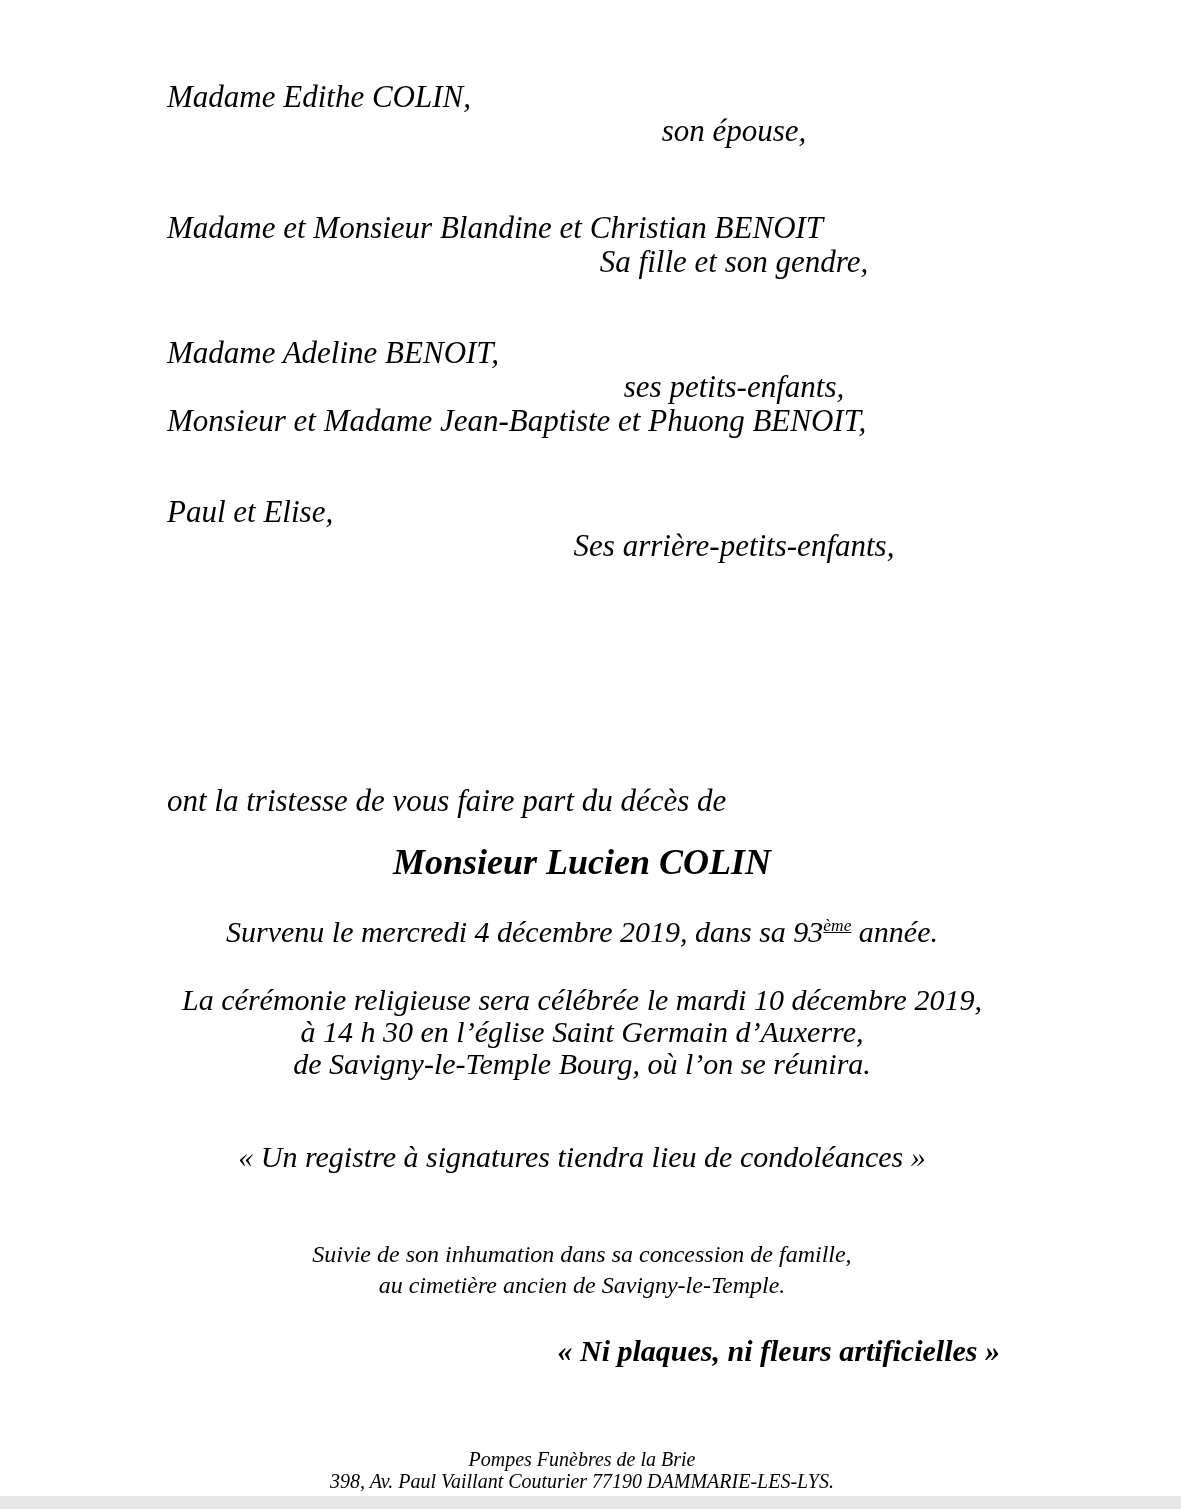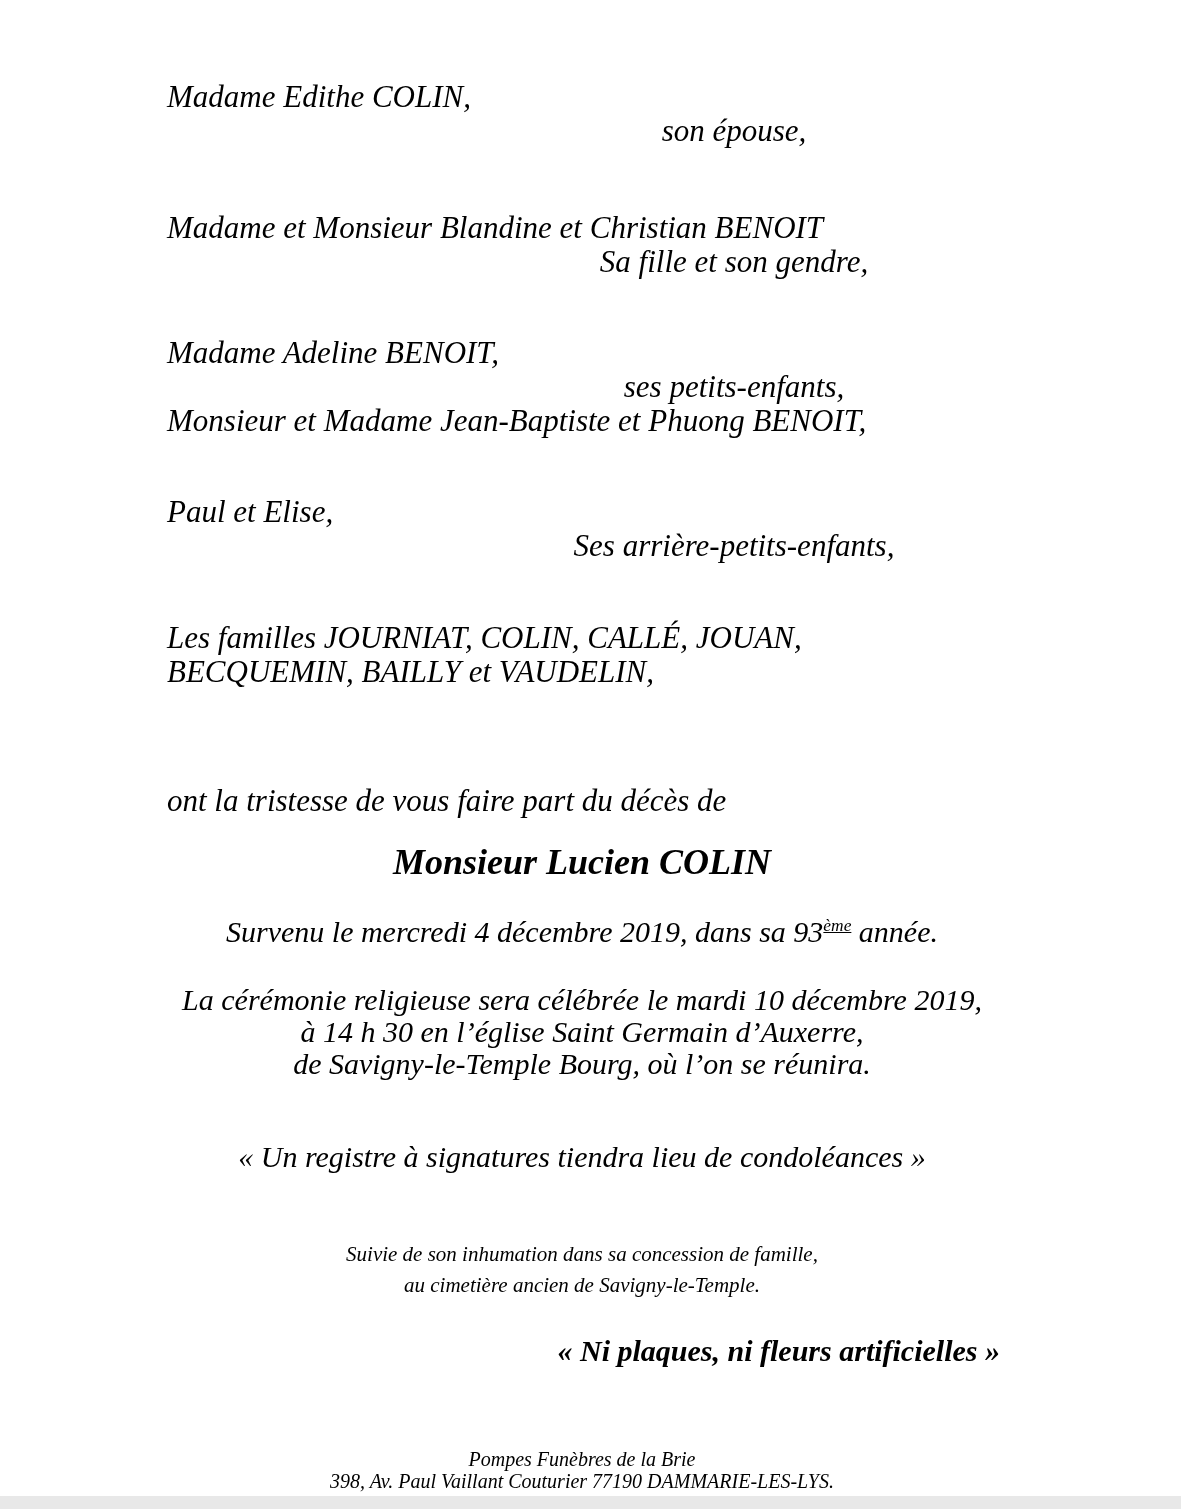--- a/index.html
+++ b/index.html
@@ -78,24 +78,20 @@
     <div class="line">Madame Adeline BENOIT,</div>
     <div class="line indent">ses petits-enfants,</div>
     <div class="line">Monsieur et Madame Jean-Baptiste et Phuong BENOIT,</div>
   </div>
 
   <div class="block left-block" style="top:495px">
     <div class="line">Paul et Elise,</div>
     <div class="line indent">Ses arrière-petits-enfants,</div>
   </div>
 
-  <div class="block left-block" style="top:621px">
-    <div class="line">Les familles JOURNIAT, COLIN, CALLÉ, JOUAN,</div>
-    <div class="line">BECQUEMIN, BAILLY et VAUDELIN,</div>
-  </div>
 
   <div class="block left-block" style="top:784px">
     <div class="line">ont la tristesse de vous faire part du décès de</div>
   </div>
 
   <div class="block centered-block name-title" style="top:842px">
     <span class="seg">Monsieur Lucien COLIN</span>
   </div>
 
   <div class="block centered-block body-size" style="top:916px"><span class="seg">Survenu le mercredi 4 décembre 2019, dans sa 93</span><sup class="ord">ème</sup><span class="seg"> année.</span></div>
@@ -103,21 +99,21 @@
   <div class="block centered-block body-size" style="top:984px">
     <div class="line"><span class="seg">La cérémonie religieuse sera célébrée le </span><span class="seg bold">mardi 10 décembre 2019</span><span class="seg">,</span></div>
     <div class="line"><span class="seg">à </span><span class="seg bold">14 h 30</span><span class="seg"> en l’église Saint Germain d’Auxerre,</span></div>
     <div class="line">de Savigny-le-Temple Bourg, où l’on se réunira.</div>
   </div>
 
   <div class="block centered-block body-size bold" style="top:1141px">
     <span class="seg">« Un registre à signatures tiendra lieu de condoléances »</span>
   </div>
 
-  <div class="block centered-block" style="top:1239px; font-size:21px; line-height:31px;">
+  <div class="block centered-block" style="top:1239px; font-size:24px; line-height:31px;">
     <div class="line">Suivie de son inhumation dans sa concession de famille,</div>
     <div class="line">au cimetière ancien de Savigny-le-Temple.</div>
   </div>
 
   <div class="block no-flowers" style="top:1334px">
     <span class="seg">« Ni plaques, ni fleurs artificielles »</span>
   </div>
 
   <div class="block footer-block" style="top:1407px">
     <div class="line">Pompes Funèbres de la Brie</div>

